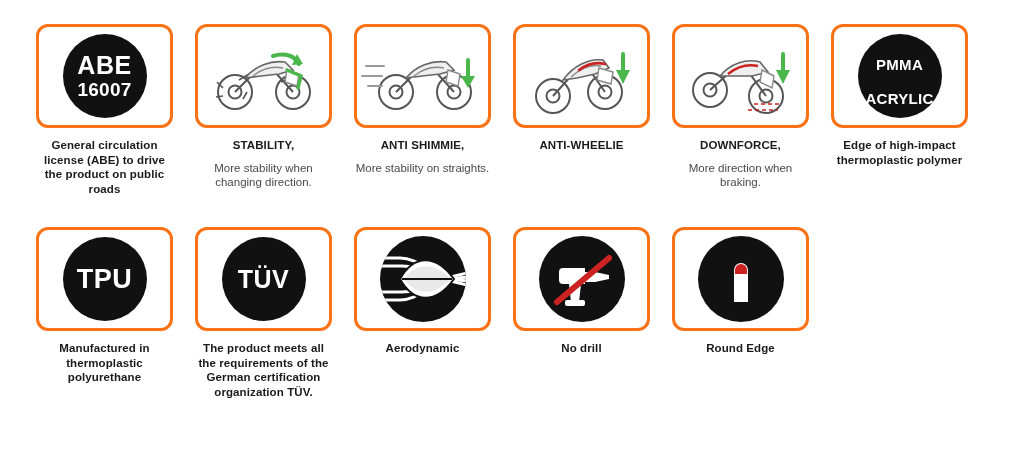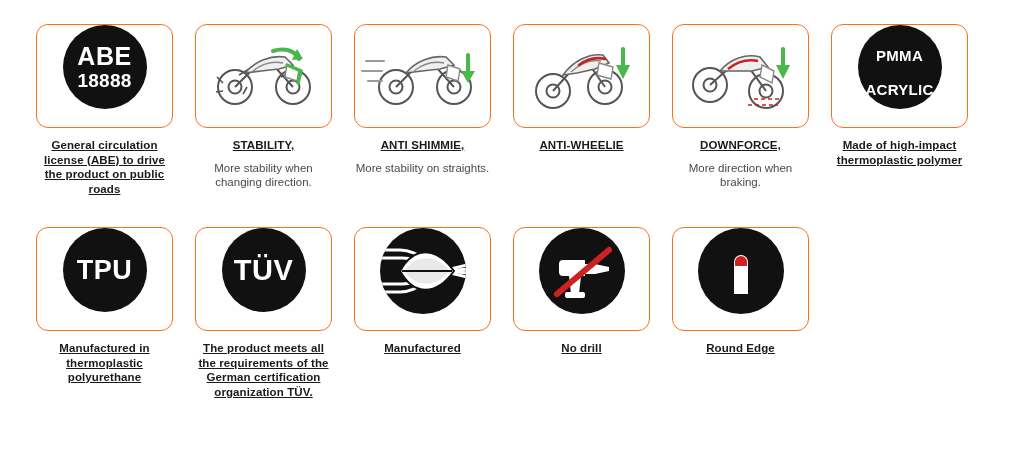--- a/index.html
+++ b/index.html
@@ -31,42 +31,41 @@
 
   .feature {
     width: 137px;
     display: flex;
     flex-direction: column;
     align-items: center;
   }
   .card {
     width: 137px;
     height: 104px;
-    border: 1px solid #f97316;
+    border: 3px solid #f97316;
     border-radius: 12px;
     background: #ffffff;
     box-sizing: border-box;
     display: flex;
-    align-items: flex-start;
+    align-items: center;
     justify-content: center;
     overflow: hidden;
   }
   .caption {
     margin-top: 10px;
     width: 140px;
     text-align: center;
     line-height: 1.28;
   }
   .cap-title {
     display: block;
     font-size: 11.5px;
     font-weight: bold;
     color: #1a1a1a;
     letter-spacing: 0.1px;
-    text-decoration: underline;
   }
   .cap-sub {
     display: block;
     font-size: 11.5px;
     font-weight: normal;
     color: #4a4a4a;
     margin-top: 8px;
   }
 
   
@@ -82,36 +81,36 @@
     justify-content: center;
     line-height: 1.05;
   }
   .badge-line1 { font-weight: bold; }
   .badge-line2 { font-weight: bold; }
   .abe .badge-line1 { font-size: 25px; letter-spacing: 0.5px; }
   .abe .badge-line2 { font-size: 19px; letter-spacing: 0.2px; margin-top: 2px;}
   .pmma .badge-line1 { font-size: 15px; letter-spacing: 0.3px; margin-top: 12px; }
   .pmma .badge-line2 { font-size: 15px; letter-spacing: 0.3px; margin-top: 18px;}
   .tpu .badge-line1 { font-size: 27px; letter-spacing: 0.5px; }
-  .tuv .badge-line1 { font-size: 29px; letter-spacing: 0.5px; }
+  .tuv .badge-line1 { font-size: 25px; letter-spacing: 0.5px; }
 
   .icon-svg { display: block; }
 </style>
 </head>
 <body>
 
 <div class="board">
 
   <div class="row row-1">
 
     <div class="feature">
       <div class="card">
         <div class="badge-circle abe">
           <span class="badge-line1">ABE</span>
-          <span class="badge-line2">18888</span>
+          <span class="badge-line2">16007</span>
         </div>
       </div>
       <div class="caption">
         <span class="cap-title">General circulation license (ABE) to drive the product on public roads</span>
         <span class="cap-sub"></span>
       </div>
     </div>
 
     <div class="feature">
       <div class="card">
@@ -221,21 +220,21 @@
     </div>
 
     <div class="feature">
       <div class="card">
         <div class="badge-circle pmma">
           <span class="badge-line1">PMMA</span>
           <span class="badge-line2">ACRYLIC</span>
         </div>
       </div>
       <div class="caption">
-        <span class="cap-title">Made of high-impact thermoplastic polymer</span>
+        <span class="cap-title">Edge of high-impact thermoplastic polymer</span>
         <span class="cap-sub"></span>
       </div>
     </div>
 
   </div>
 
   <div class="row row-2">
 
     <div class="feature">
       <div class="card">
@@ -277,21 +276,21 @@
               <path d="M-6 64 H20 C36 64 46 52 62 46 C72 42 82 41 92 41"></path>
               <path d="M-6 56 H22 C38 56 46 48 60 44 C70 41 82 38 92 36"></path>
             </g>
             <path d="M20 43 C34 18 56 18 74 43 C56 68 34 68 20 43 Z" fill="#ffffff" stroke="#111111" stroke-width="2"></path>
             <path d="M24 43 C36 26 56 26 70 43 C56 60 36 60 24 43 Z" fill="#e9e9e9"></path>
             <path d="M22 43 H72" stroke="#111111" stroke-width="2"></path>
           </g>
         </svg>
       </div>
       <div class="caption">
-        <span class="cap-title">Manufactured</span>
+        <span class="cap-title">Aerodynamic</span>
         <span class="cap-sub"></span>
       </div>
     </div>
 
     <div class="feature">
       <div class="card">
         <svg class="icon-svg" width="86" height="86" viewBox="0 0 86 86">
           <circle cx="43" cy="43" r="43" fill="#111111"></circle>
           <g fill="#ffffff">
             <path d="M24 32 h22 v16 h-22 a4 4 0 0 1 -4 -4 v-8 a4 4 0 0 1 4 -4 z"></path>

